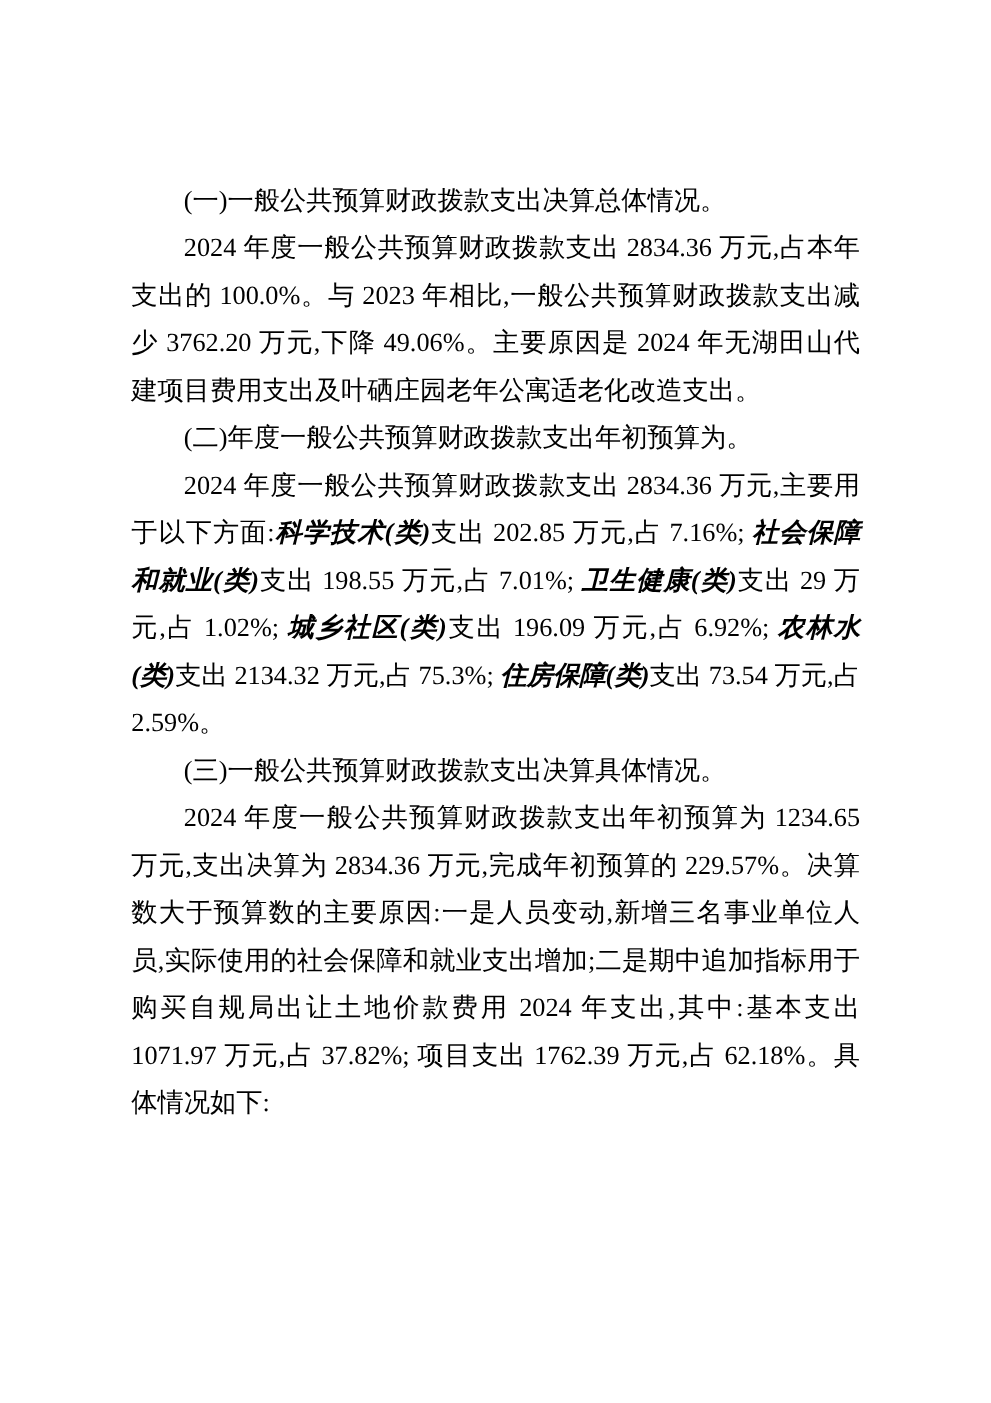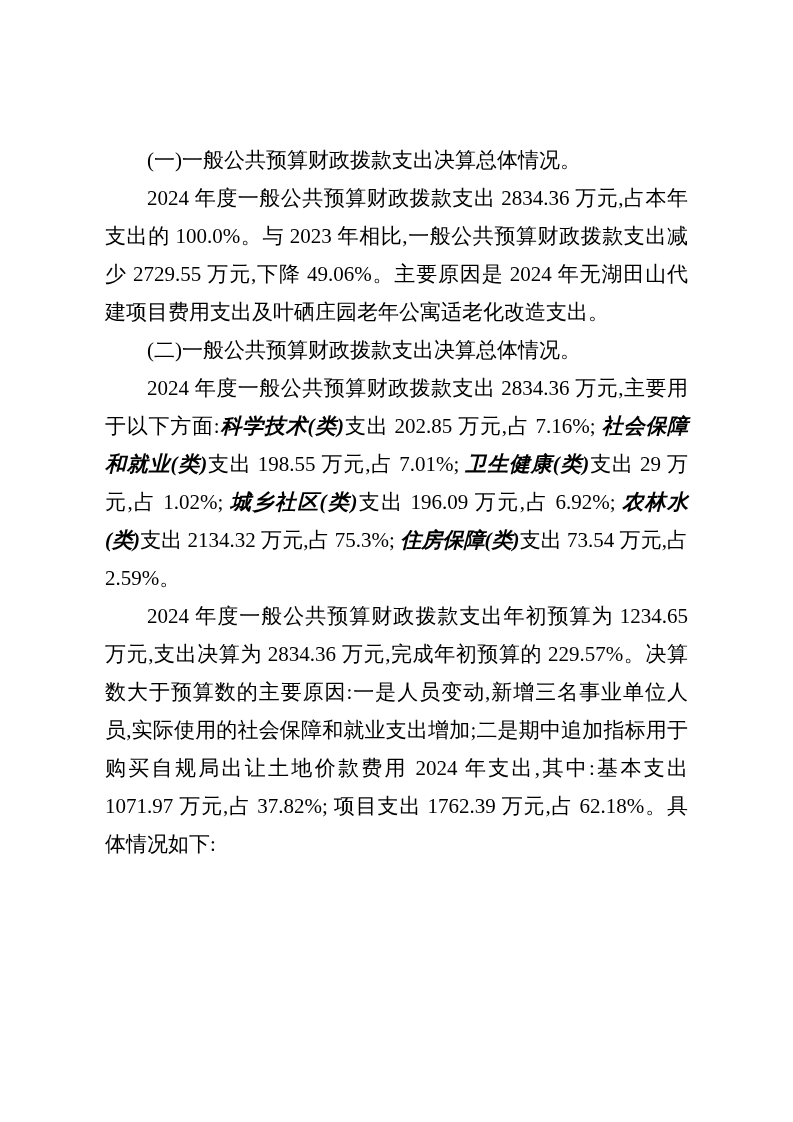--- a/index.html
+++ b/index.html
@@ -44,26 +44,27 @@
   }
 </style>
 </head>
 <body>
 
 <div class="page">
   <div class="content">
 
     <h3 class="heading">(一)一般公共预算财政拨款支出决算总体情况。</h3>
 
-    <p><span>2024 年度一般公共预算财政拨款支出 2834.36 万元,占本年支出的 100.0%。与 2023 年相比,一般公共预算财政拨款支出减少 2729.55 万元,下降 49.06%。主要原因是 2024 年无湖田山代建项目费用支出及叶硒庄园老年公寓适老化改造支出。</span></p>
+    <p><span>2024 年度一般公共预算财政拨款支出 2834.36 万元,占本年支出的 100.0%。与 2023 年相比,一般公共预算财政拨款支出减少 3762.20 万元,下降 49.06%。主要原因是 2024 年无湖田山代建项目费用支出及叶硒庄园老年公寓适老化改造支出。</span></p>
 
-    <h3 class="heading">(二)一般公共预算财政拨款支出决算总体情况。</h3>
+    <h3 class="heading">(二)年度一般公共预算财政拨款支出年初预算为。</h3>
 
     <p><span>2024 年度一般公共预算财政拨款支出 2834.36 万元,主要用于以下方面:</span><span class="bold">科学技术(类)</span><span>支出 202.85 万元,占 7.16%; </span><span class="bold">社会保障和就业(类)</span><span>支出 198.55 万元,占 7.01%; </span><span class="bold">卫生健康(类)</span><span>支出 29 万元,占 1.02%; </span><span class="bold">城乡社区(类)</span><span>支出 196.09 万元,占 6.92%; </span><span class="bold">农林水(类)</span><span>支出 2134.32 万元,占 75.3%; </span><span class="bold">住房保障(类)</span><span>支出 73.54 万元,占 2.59%。</span></p>
 
+    <h3 class="heading">(三)一般公共预算财政拨款支出决算具体情况。</h3>
 
     <p><span>2024 年度一般公共预算财政拨款支出年初预算为 1234.65 万元,支出决算为 2834.36 万元,完成年初预算的 229.57%。决算数大于预算数的主要原因:一是人员变动,新增三名事业单位人员,实际使用的社会保障和就业支出增加;二是期中追加指标用于购买自规局出让土地价款费用 2024 年支出,其中:基本支出 1071.97 万元,占 37.82%; 项目支出 1762.39 万元,占 62.18%。具体情况如下:</span></p>
 
 
   </div>
 
   <div class="page-number">-14-</div>
 </div>
 
 </body></html>

